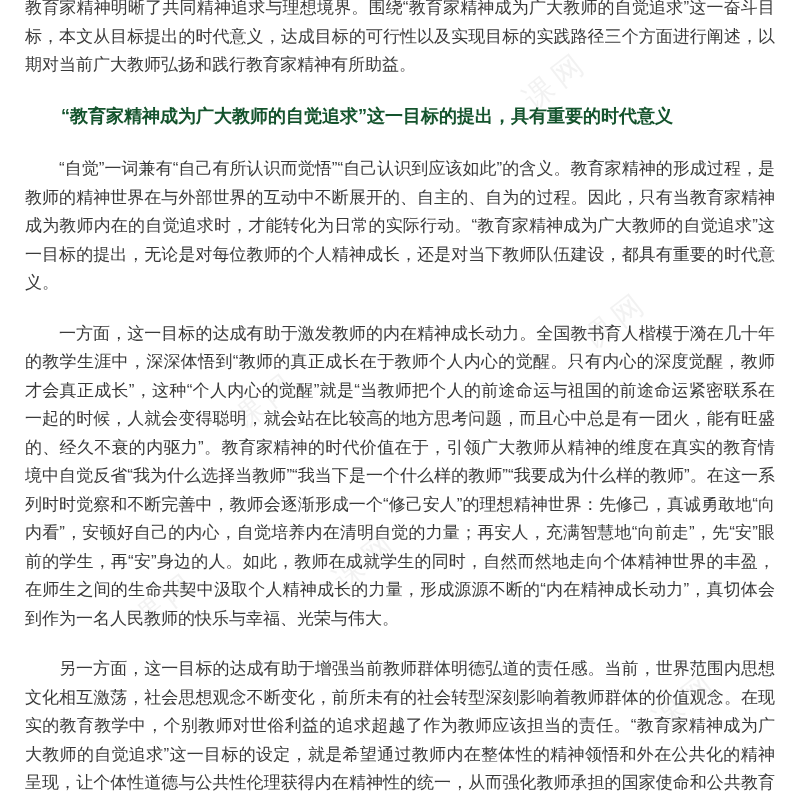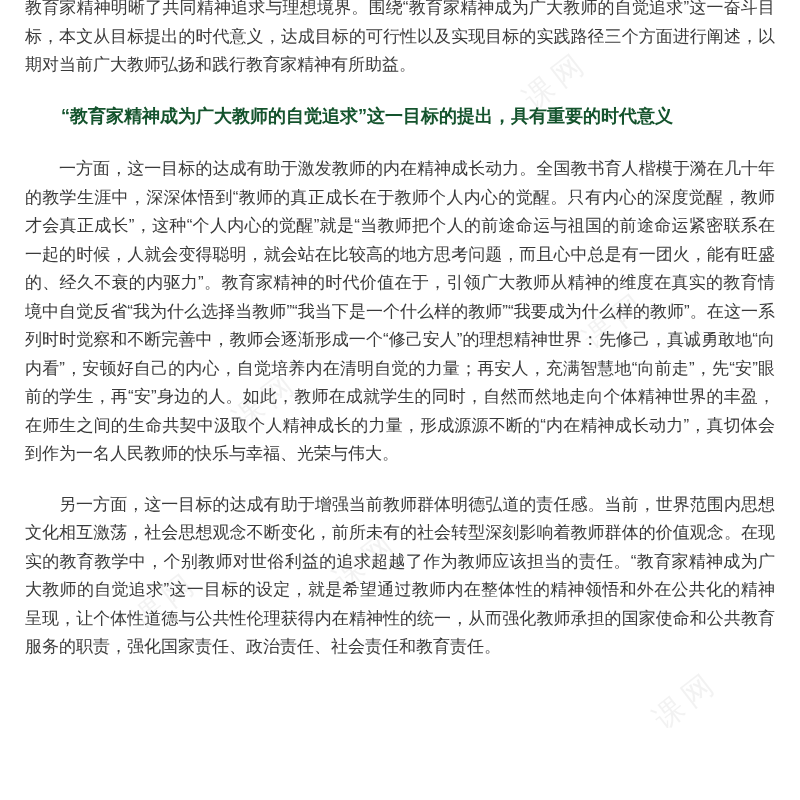--- a/index.html
+++ b/index.html
@@ -73,17 +73,18 @@
   <span class="wm wm4">课网</span>
   <span class="wm wm5">课网</span>
   <span class="wm wm6">课网</span>
 </div>
 
 <div class="doc">
   <p class="continuation">教育家精神明晰了共同精神追求与理想境界。围绕“教育家精神成为广大教师的自觉追求”这一奋斗目标，本文从目标提出的时代意义，达成目标的可行性以及实现目标的实践路径三个方面进行阐述，以期对当前广大教师弘扬和践行教育家精神有所助益。</p>
 
   <h2>“教育家精神成为广大教师的自觉追求”这一目标的提出，具有重要的时代意义</h2>
 
+  <p>“自觉”一词兼有“自己有所认识而觉悟”“自己认识到应该如此”的含义。教育家精神的形成过程，是教师的精神世界在与外部世界的互动中不断展开的、自主的、自为的过程。因此，只有当教育家精神成为教师内在的自觉追求时，才能转化为日常的实际行动。“教育家精神成为广大教师的自觉追求”这一目标的提出，无论是对每位教师的个人精神成长，还是对当下教师队伍建设，都具有重要的时代意义。</p>
 
   <p>一方面，这一目标的达成有助于激发教师的内在精神成长动力。全国教书育人楷模于漪在几十年的教学生涯中，深深体悟到“教师的真正成长在于教师个人内心的觉醒。只有内心的深度觉醒，教师才会真正成长”，这种“个人内心的觉醒”就是“当教师把个人的前途命运与祖国的前途命运紧密联系在一起的时候，人就会变得聪明，就会站在比较高的地方思考问题，而且心中总是有一团火，能有旺盛的、经久不衰的内驱力”。教育家精神的时代价值在于，引领广大教师从精神的维度在真实的教育情境中自觉反省“我为什么选择当教师”“我当下是一个什么样的教师”“我要成为什么样的教师”。在这一系列时时觉察和不断完善中，教师会逐渐形成一个“修己安人”的理想精神世界：先修己，真诚勇敢地“向内看”，安顿好自己的内心，自觉培养内在清明自觉的力量；再安人，充满智慧地“向前走”，先“安”眼前的学生，再“安”身边的人。如此，教师在成就学生的同时，自然而然地走向个体精神世界的丰盈，在师生之间的生命共契中汲取个人精神成长的力量，形成源源不断的“内在精神成长动力”，真切体会到作为一名人民教师的快乐与幸福、光荣与伟大。</p>
 
   <p>另一方面，这一目标的达成有助于增强当前教师群体明德弘道的责任感。当前，世界范围内思想文化相互激荡，社会思想观念不断变化，前所未有的社会转型深刻影响着教师群体的价值观念。在现实的教育教学中，个别教师对世俗利益的追求超越了作为教师应该担当的责任。“教育家精神成为广大教师的自觉追求”这一目标的设定，就是希望通过教师内在整体性的精神领悟和外在公共化的精神呈现，让个体性道德与公共性伦理获得内在精神性的统一，从而强化教师承担的国家使命和公共教育服务的职责，强化国家责任、政治责任、社会责任和教育责任。</p>
 </div>
 
 </body></html>

